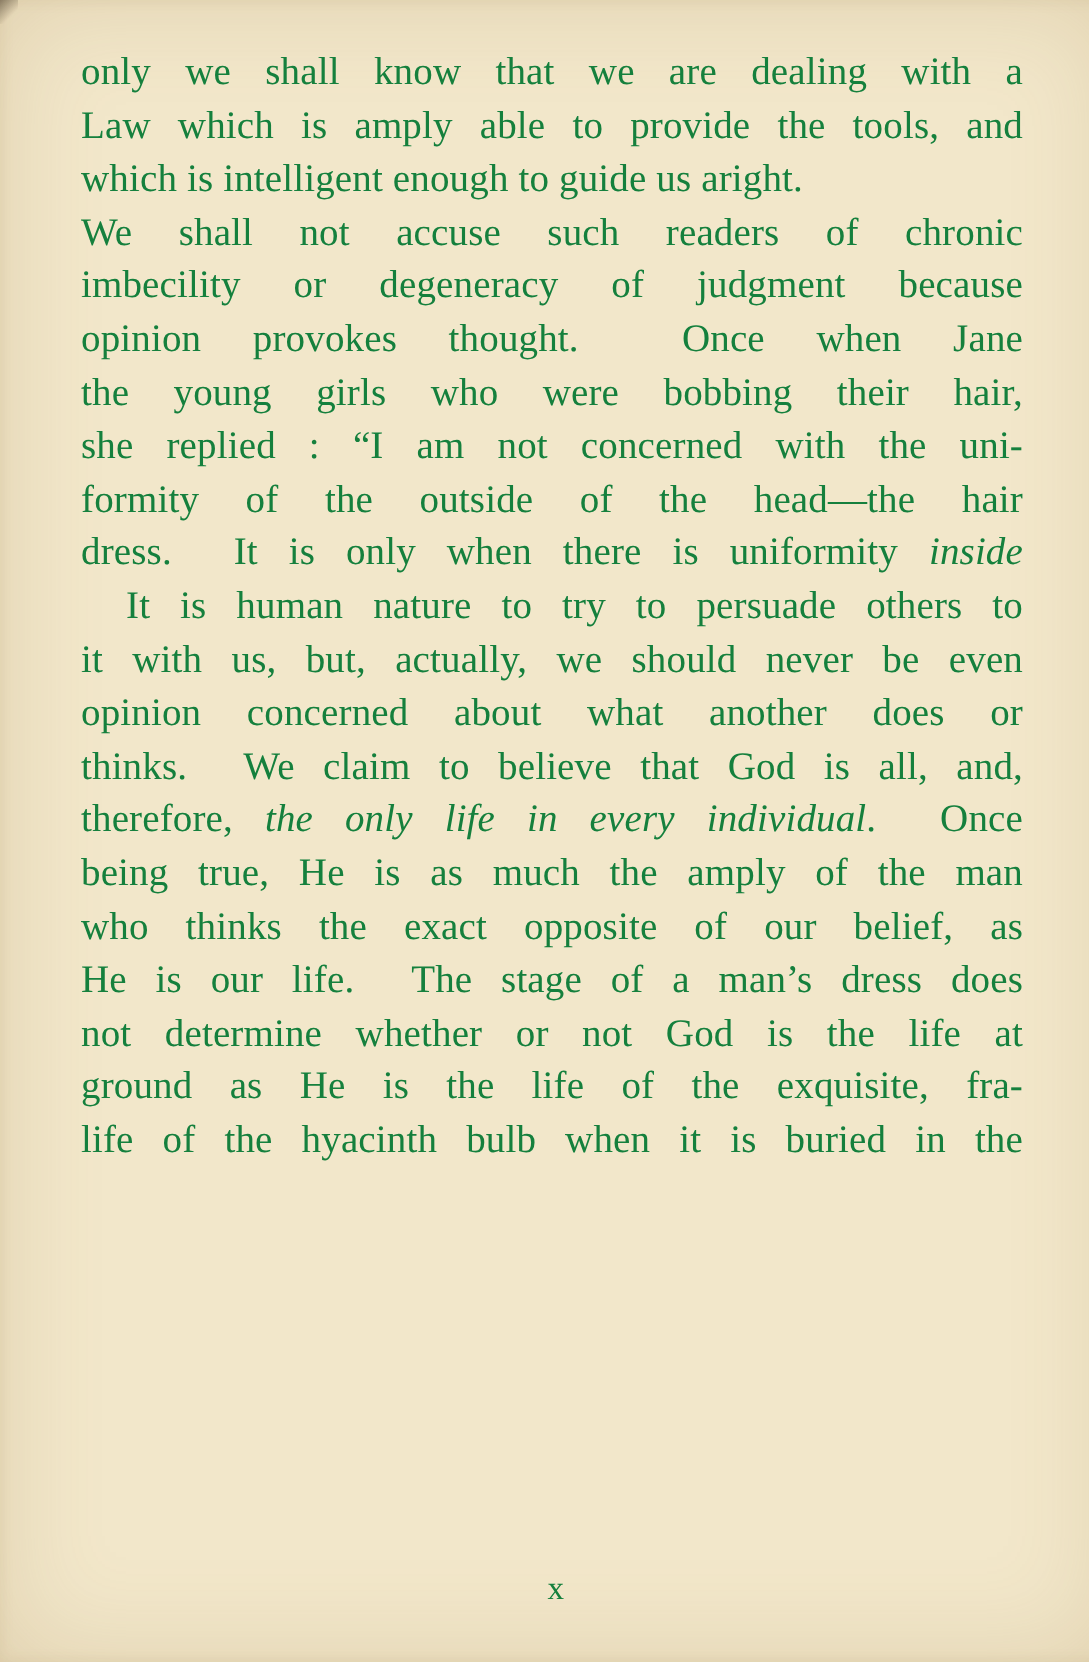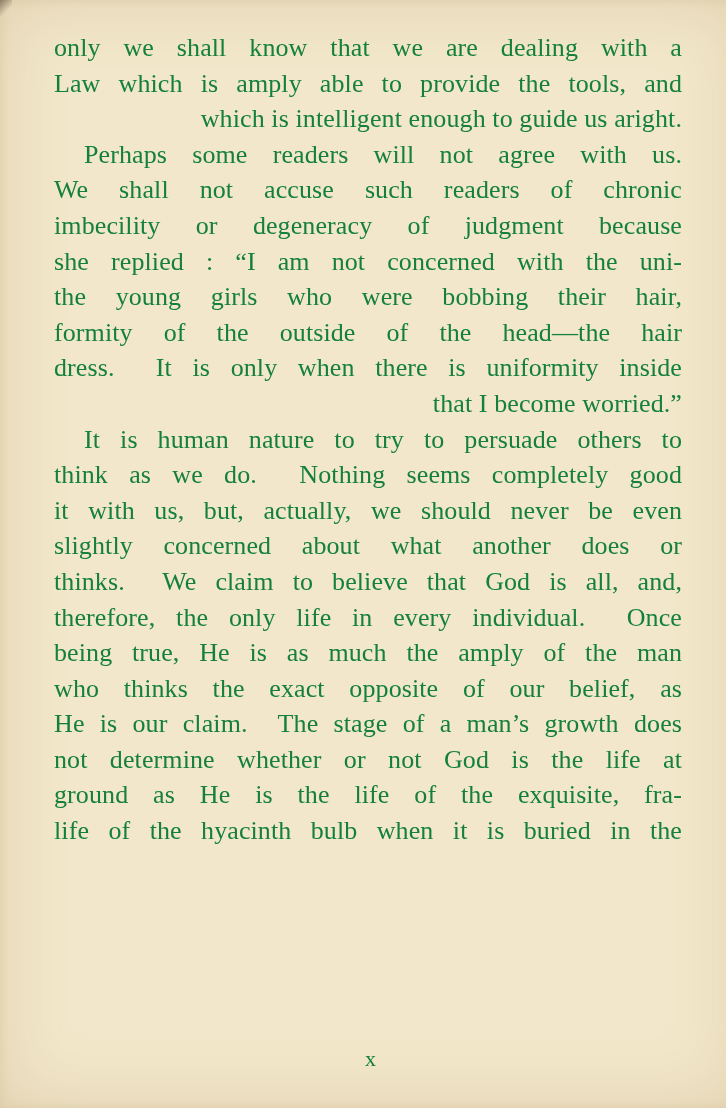--- a/index.html
+++ b/index.html
@@ -47,30 +47,31 @@
     position: absolute;
     left: 54px;
     top: 30px;
     width: 628px;
     font-size: 26px;
     line-height: 35.6px;
     letter-spacing: 0.1px;
   }
   .line {
     white-space: pre-wrap;
-    text-align: right;
+    text-align: left;
   }
   .line.just {
     text-align: justify;
     text-align-last: justify;
   }
   .line.ind {
     text-indent: 30px;
   }
   .it {
+    font-style: italic;
   }
   .page-number {
     position: absolute;
     left: 0;
     right: 0;
     top: 1046px;
     text-align: center;
     font-size: 22px;
     letter-spacing: 1px;
   }
@@ -79,36 +80,34 @@
 <body>
 
 <div class="page">
   <div class="corner-stain"></div>
   <div class="right-edge-shade"></div>
 
   <div class="text-block">
       <div class="line just"><span>only we shall know that we are dealing with a</span></div>
       <div class="line just"><span>Law which is amply able to provide the tools, and</span></div>
       <div class="line"><span>which is intelligent enough to guide us aright.</span></div>
-      <div class="line just ind"><span>Perhaps some readers will not agree with us.</span></div>
       <div class="line just"><span>We shall not accuse such readers of chronic</span></div>
       <div class="line just"><span>imbecility or degeneracy of judgment because</span></div>
+      <div class="line just"><span>opinion provokes thought.  Once when Jane</span></div>
+      <div class="line just"><span>the young girls who were bobbing their hair,</span></div>
       <div class="line just"><span>she replied : “I am not concerned with the uni-</span></div>
-      <div class="line just"><span>the young girls who were bobbing their hair,</span></div>
       <div class="line just"><span>formity of the outside of the head—the hair</span></div>
       <div class="line just"><span>dress.  It is only when there is uniformity </span><span class="it">inside</span></div>
-      <div class="line"><span>that I become worried.”</span></div>
       <div class="line just ind"><span>It is human nature to try to persuade others to</span></div>
-      <div class="line just"><span>think as we do.  Nothing seems </span><span class="it">completely good</span></div>
       <div class="line just"><span>it with us, but, actually, we should never be even</span></div>
-      <div class="line just"><span>slightly concerned about what another does or</span></div>
+      <div class="line just"><span>opinion concerned about what another does or</span></div>
       <div class="line just"><span>thinks.  We claim to believe that God is all, and,</span></div>
       <div class="line just"><span>therefore, </span><span class="it">the only life in every individual</span><span>.  Once</span></div>
       <div class="line just"><span>being true, He is as much the amply of the man</span></div>
       <div class="line just"><span>who thinks the exact opposite of our belief, as</span></div>
-      <div class="line just"><span>He is our claim.  The stage of a man’s growth does</span></div>
+      <div class="line just"><span>He is our life.  The stage of a man’s dress does</span></div>
       <div class="line just"><span>not determine whether or not God is the life at</span></div>
       <div class="line just"><span>ground as He is the life of the exquisite, fra-</span></div>
       <div class="line just"><span>life of the hyacinth bulb when it is buried in the</span></div>
     </div>
 
   <div class="page-number">x</div>
 </div>
 
 </body></html>

